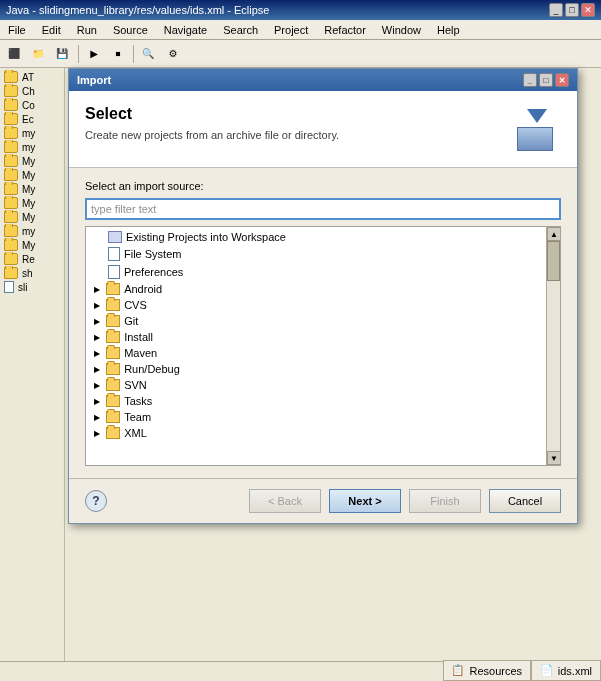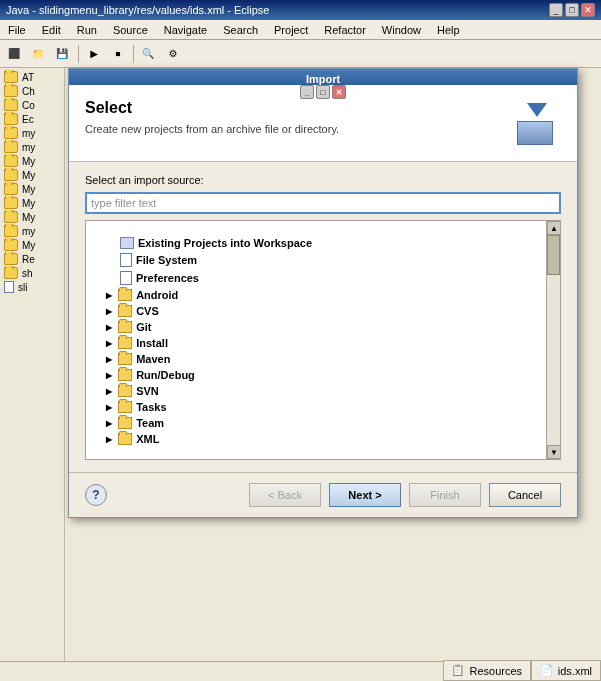--- a/index.html
+++ b/index.html
@@ -145,22 +145,21 @@
 
     .dialog-title-bar {
       background: linear-gradient(to bottom, #4a7ab5, #3060a0);
       color: white;
       font-size: 11px;
       font-weight: bold;
       padding: 4px 8px;
       display: flex;
       align-items: center;
       justify-content: space-between;
-      height: 16px;
-      flex-direction: column;
+      height: 22px;
     }
 
     .dialog-title-controls {
       display: flex;
       gap: 2px;
     }
 
     .title-btn {
       width: 14px;
       height: 14px;
@@ -268,22 +267,21 @@
       border: 1px solid #a0a0a0;
       background: white;
       overflow: hidden;
       margin-top: 6px;
       position: relative;
     }
 
     .tree-scroll {
       height: 100%;
       overflow-y: hidden;
-      padding: 14px;
-      font-weight: bold;
+      padding: 2px;
     }
 
     .tree-item {
       display: flex;
       align-items: center;
       gap: 4px;
       padding: 2px 2px;
       cursor: pointer;
       font-size: 11px;
       white-space: nowrap;

